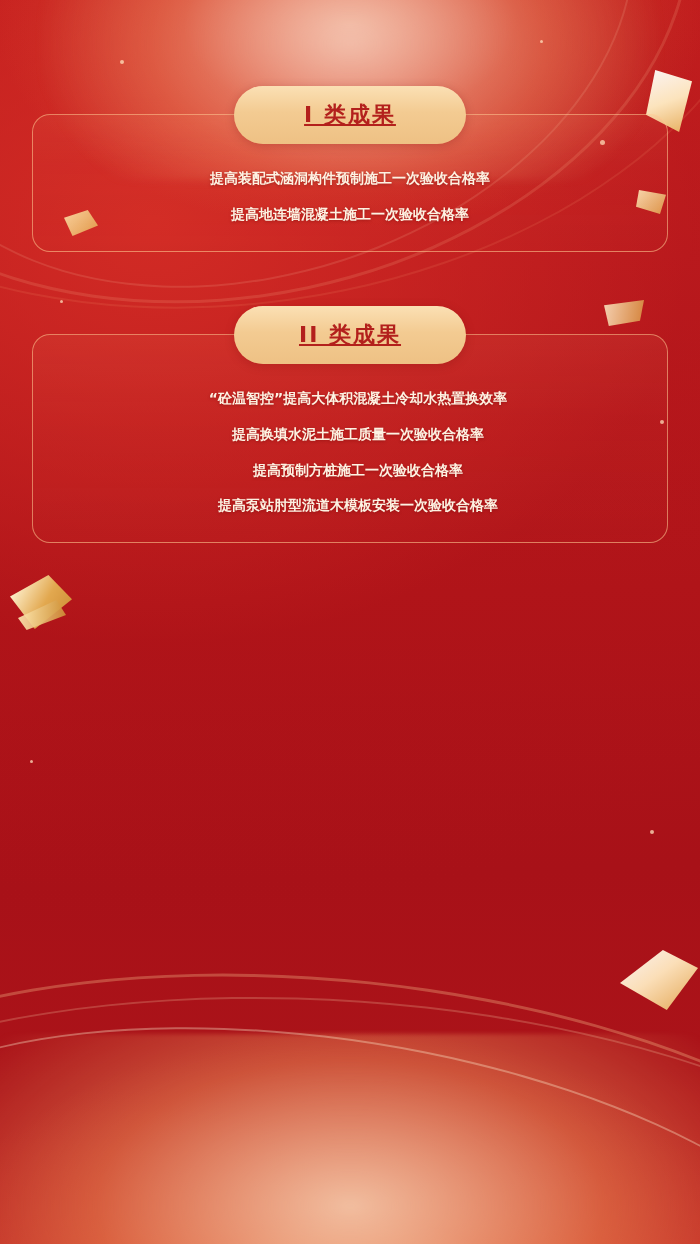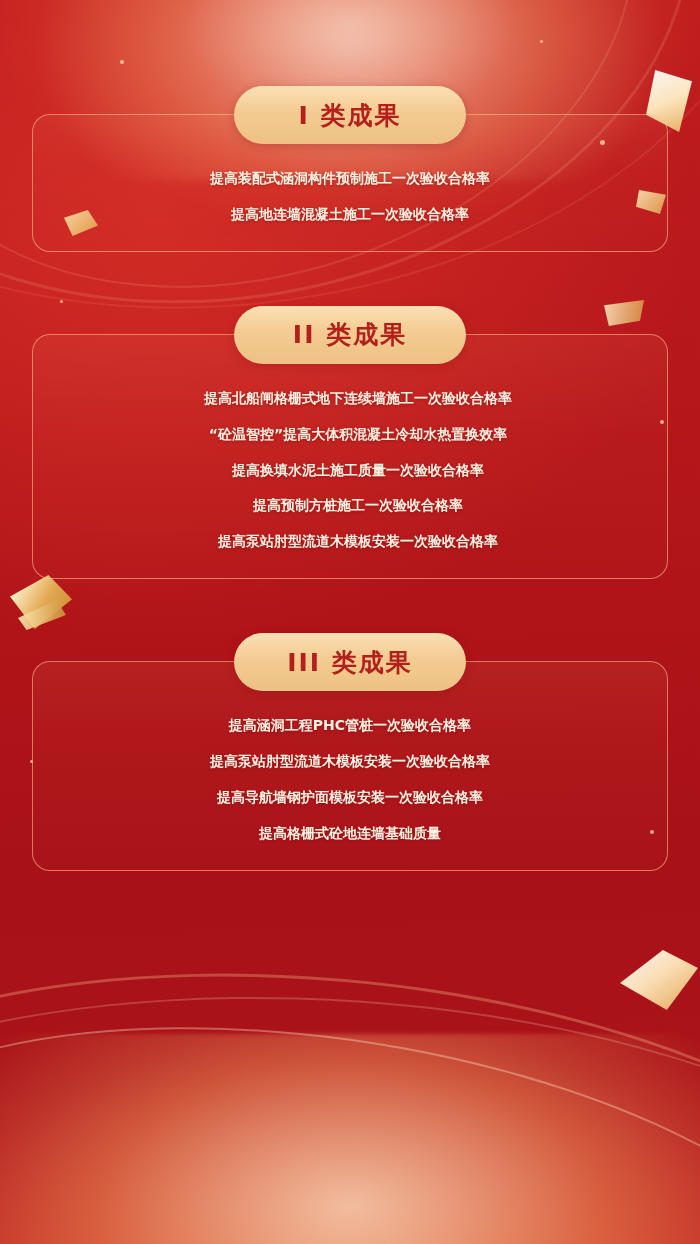--- a/index.html
+++ b/index.html
@@ -110,25 +110,26 @@
     background: linear-gradient(180deg, #fbe0b4 0%, #f3cb92 45%, #eec184 100%);
     box-shadow: 0 2px 10px rgba(120,10,10,0.25);
     display: flex;
     align-items: center;
     justify-content: center;
     padding: 0 34px;
     box-sizing: border-box;
   }
   .card-header-text {
     font-family: "DejaVu Sans", "Liberation Sans", sans-serif;
-    font-size: 25px;
+    font-size: 22px;
     font-weight: bold;
     letter-spacing: 2px;
     color: #b3201c;
     white-space: nowrap;
+    text-decoration: underline;
   }
   .card-body {
     padding: 54px 26px 26px 26px;
     text-align: center;
   }
   .item {
     font-family: "DejaVu Sans", "Liberation Sans", sans-serif;
     font-size: 14px;
     font-weight: bold;
     color: #fdf2e2;
@@ -184,34 +185,22 @@
         <p class="item">提高装配式涵洞构件预制施工一次验收合格率</p>
         <p class="item">提高地连墙混凝土施工一次验收合格率</p>
       </div>
     </div>
 
     <div class="card card-2">
       <div class="card-header">
         <span class="card-header-text">II 类成果</span>
       </div>
       <div class="card-body">
-        <p class="item">提高北船闸格栅式地下连续墙施工一次验收合格率</p>
         <p class="item">“砼温智控”提高大体积混凝土冷却水热置换效率</p>
         <p class="item">提高换填水泥土施工质量一次验收合格率</p>
         <p class="item">提高预制方桩施工一次验收合格率</p>
         <p class="item">提高泵站肘型流道木模板安装一次验收合格率</p>
       </div>
     </div>
 
-    <div class="card card-3">
-      <div class="card-header">
-        <span class="card-header-text">III 类成果</span>
-      </div>
-      <div class="card-body">
-        <p class="item">提高涵洞工程PHC管桩一次验收合格率</p>
-        <p class="item">提高泵站肘型流道木模板安装一次验收合格率</p>
-        <p class="item">提高导航墙钢护面模板安装一次验收合格率</p>
-        <p class="item">提高格栅式砼地连墙基础质量</p>
-      </div>
-    </div>
 
   </div>
 </div>
 
 </body></html>

